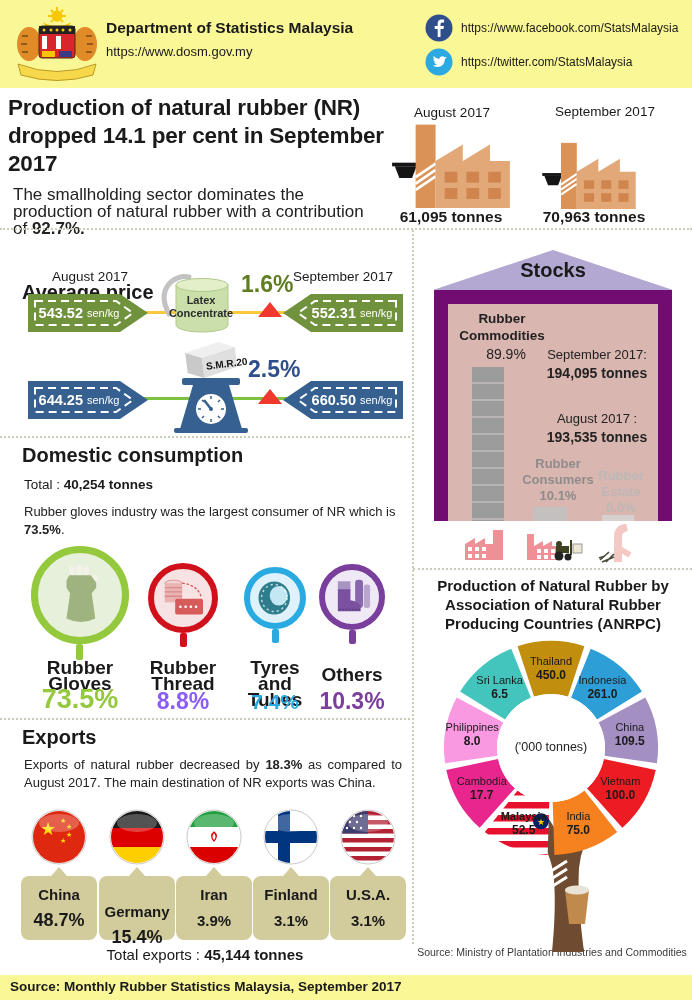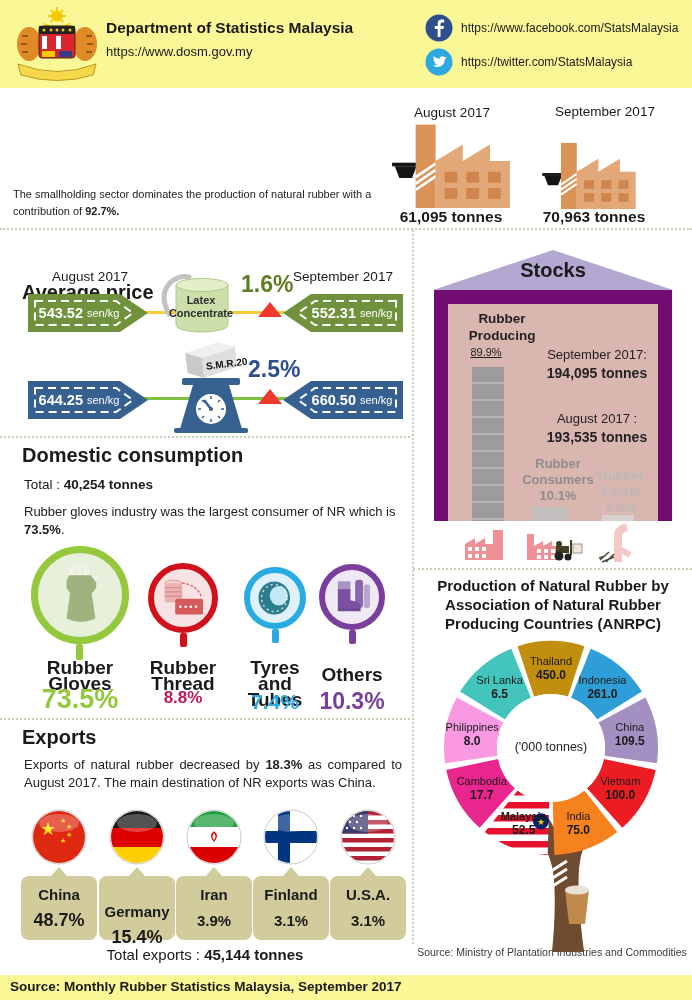--- a/index.html
+++ b/index.html
@@ -12,21 +12,21 @@
   .topbar{left:0;top:0;width:692px;height:88px;background:#FAF796;}
   .footbar{left:0;top:975px;width:692px;height:25px;background:#FAF796;}
   .org{left:106px;top:19px;font-size:15.5px;font-weight:bold;}
   .site{left:106px;top:44px;font-size:13px;}
   .soc-url{font-size:12px;}
   
   .hsep{border-top:2px dotted #C7CDB6;height:0;}
   .vsep{border-left:2px dotted #C7CDB6;width:0;}
   
   .title{left:8px;top:94px;width:378px;font-size:22.5px;line-height:28px;font-weight:bold;letter-spacing:-.2px;}
-  .subtitle{left:13px;top:186px;width:368px;font-size:11px;line-height:17px;color:#222;}
+  .subtitle{left:13px;top:186px;width:368px;font-size:17px;line-height:17px;color:#222;}
   .month-lbl{font-size:13.5px;text-align:center;}
   .tonnes{font-size:15.5px;font-weight:bold;text-align:center;}
   
   .h2{font-size:20px;font-weight:bold;}
   
   .tagtxt{position:absolute;inset:0;display:flex;align-items:center;justify-content:center;color:#fff;}
   .tagtxt .v{font-size:14.5px;font-weight:bold;}
   .tagtxt .u{font-size:11px;margin-left:4px;}
   .pct-g{font-size:23px;font-weight:bold;color:#5F7D21;}
   .pct-b{font-size:23px;font-weight:bold;color:#2F4E8C;}
@@ -98,20 +98,21 @@
     <circle cx="14" cy="14" r="13.5" fill="#2F4E8C"></circle>
     <path d="M15.5,23 v-8 h3 l.5-3 h-3.5 v-2 q0-1.5 1.7-1.5 h1.9 V5.6 q-1.2-.2-2.6-.2 q-3.8 0-3.8 3.8 V12 h-3 v3 h3 v8 z" fill="#fff"></path>
   </svg>
   <div class="abs soc-url" style="left:461px;top:21px;">https://www.facebook.com/StatsMalaysia</div>
   <svg class="abs" style="left:425px;top:48px;" width="28" height="28" viewBox="0 0 28 28">
     <circle cx="14" cy="14" r="13.5" fill="#2BA9E0"></circle>
     <path d="M22,9.6 q-.9.4-1.8.5 q1-.6 1.3-1.7 q-.9.6-1.9.8 q-.9-1-2.2-1 q-2.6 0-3.1 2.7 q-3.4-.2-5.6-2.8 q-1.1 2.2.9 3.6 q-.8 0-1.4-.4 q0 2.2 2.4 2.9 q-.7.2-1.4.1 q.6 1.9 2.8 2 q-1.8 1.5-4.4 1.3 q2.1 1.4 4.6 1.4 q7 0 7.7-7.8 q.8-.6 1.3-1.6 z" fill="#fff"></path>
   </svg>
   <div class="abs soc-url" style="left:461px;top:55px;">https://twitter.com/StatsMalaysia</div>
 
+  <div class="abs title">Production of natural rubber (NR) dropped 14.1 per cent in September 2017</div>
   <div class="abs subtitle">
     <span>The smallholding sector dominates the production of natural rubber with a contribution of </span><span class="b">92.7%.</span>
   </div>
 
   <div class="abs month-lbl" style="left:392px;top:105px;width:120px;">August 2017</div>
   <svg class="abs" style="left:392px;top:121px;" width="118" height="87" viewBox="0 0 130 96">
     <rect x="0" y="46" width="30" height="4" fill="#151515"></rect>
     <path d="M3,50 h24 l-5,13 h-14 z" fill="#151515"></path>
     <rect x="26" y="4" width="22" height="92" fill="#DA9256"></rect>
     <path d="M26,62 L48,47 M26,69 L48,54 M26,76 L48,61" stroke="#fff" stroke-width="3"></path>
@@ -258,21 +259,21 @@
           <circle cx="22" cy="33" r="1.5"></circle>
           <circle cx="28" cy="33" r="1.5"></circle>
           <circle cx="34" cy="33" r="1.5"></circle>
           <circle cx="40" cy="33" r="1.5"></circle>
         </g>
       <path d="M24,6 q18,2 22,16" stroke="#D65B5B" stroke-width="1.5" fill="none" stroke-dasharray="3 2"></path>
     </svg>
   </div>
   <div class="abs stem" style="left:180px;top:633px;height:14px;background:#D0111B;"></div>
   <div class="abs c-lbl" style="left:148px;top:660px;width:70px;">Rubber Thread</div>
-  <div class="abs c-pct" style="left:143px;top:688px;width:80px;font-size:17px;color:#be185d;">8.8%</div>
+  <div class="abs c-pct" style="left:143px;top:688px;width:80px;font-size:23px;color:#8b5cf6;">8.8%</div>
 
   <div class="abs ring" style="left:244px;top:567px;width:50px;height:50px;border:6px solid #29ABE2;background:#DFF2FB;">
     <svg width="42" height="42" viewBox="0 0 56 56">
       <ellipse cx="27" cy="28" rx="21" ry="22" fill="#2E7D8C"></ellipse>
       <ellipse cx="33" cy="25" rx="12" ry="13" fill="#C3E7F3"></ellipse>
       <ellipse cx="27" cy="28" rx="17" ry="18" fill="none" stroke="#fff" stroke-width="2" stroke-dasharray="3 4" opacity=".7"></ellipse>
     </svg>
   </div>
   <div class="abs stem" style="left:272px;top:629px;height:14px;background:#29ABE2;"></div>
   <div class="abs c-lbl" style="left:232px;top:660px;width:86px;">Tyres and Tubes</div>
@@ -414,22 +415,22 @@
   </div>
 
   <div class="abs" style="left:0;top:946px;width:410px;text-align:center;font-size:15px;">
     <span>Total exports : </span><span class="b">45,144 tonnes</span>
   </div>
 
   <div class="abs roof"></div>
   <div class="abs b" style="left:433px;top:259px;width:240px;text-align:center;font-size:20px;">Stocks</div>
   <div class="abs house"></div>
   <div class="abs house-in"></div>
-  <div class="abs stk-txt b" style="left:450px;top:310px;width:104px;line-height:17px;font-size:13.5px;">Rubber Producing</div>
-  <div class="abs stk-txt" style="left:434px;top:346px;width:104px;font-size:11px;text-decoration:underline;">89.9%</div>
+  <div class="abs stk-txt b" style="left:450px;top:310px;width:104px;line-height:17px;font-size:13.5px;">Rubber Commodities</div>
+  <div class="abs stk-txt" style="left:454px;top:346px;width:104px;font-size:14px;">89.9%</div>
   <div class="abs bar-main"></div>
 
   <div class="abs stk-txt" style="left:537px;top:347px;width:120px;">September 2017:</div>
   <div class="abs stk-txt b" style="left:537px;top:365px;width:120px;font-size:14px;">194,095 tonnes</div>
   <div class="abs stk-txt" style="left:537px;top:411px;width:120px;">August 2017 :</div>
   <div class="abs stk-txt b" style="left:537px;top:429px;width:120px;font-size:14px;">193,535 tonnes</div>
 
   <div class="abs stk-txt b gray1" style="left:515px;top:456px;width:86px;line-height:16px;">Rubber Consumers</div>
   <div class="abs stk-txt b gray1" style="left:515px;top:488px;width:86px;">10.1%</div>
   <div class="abs" style="left:533px;top:507px;width:34px;height:14px;background:#C4C0C0;"></div>

